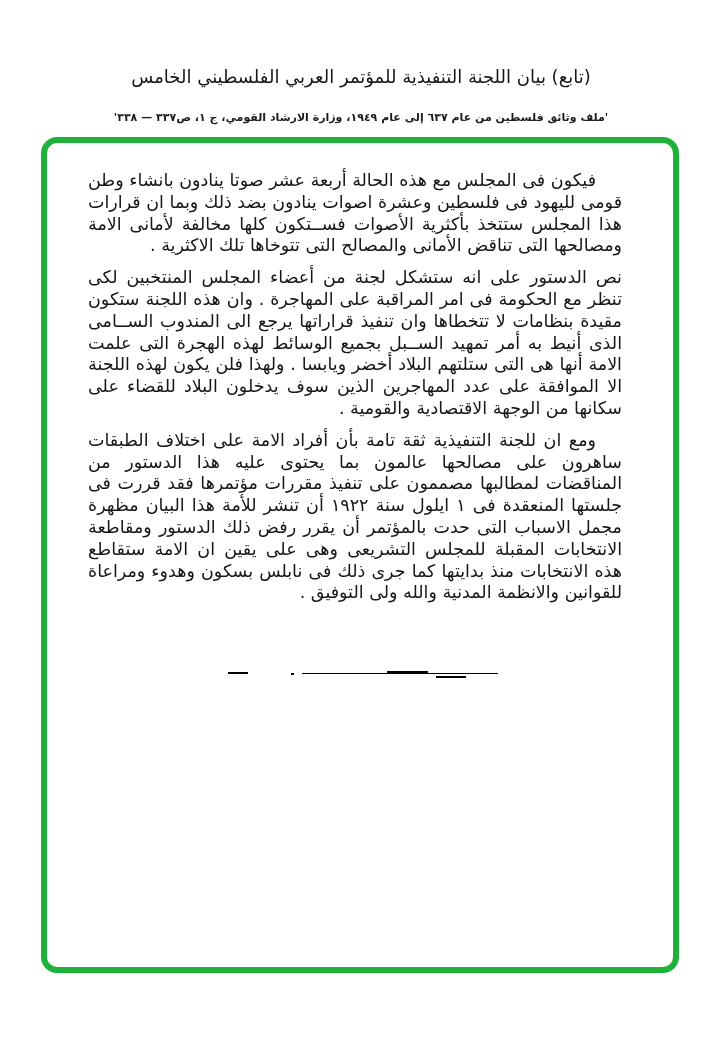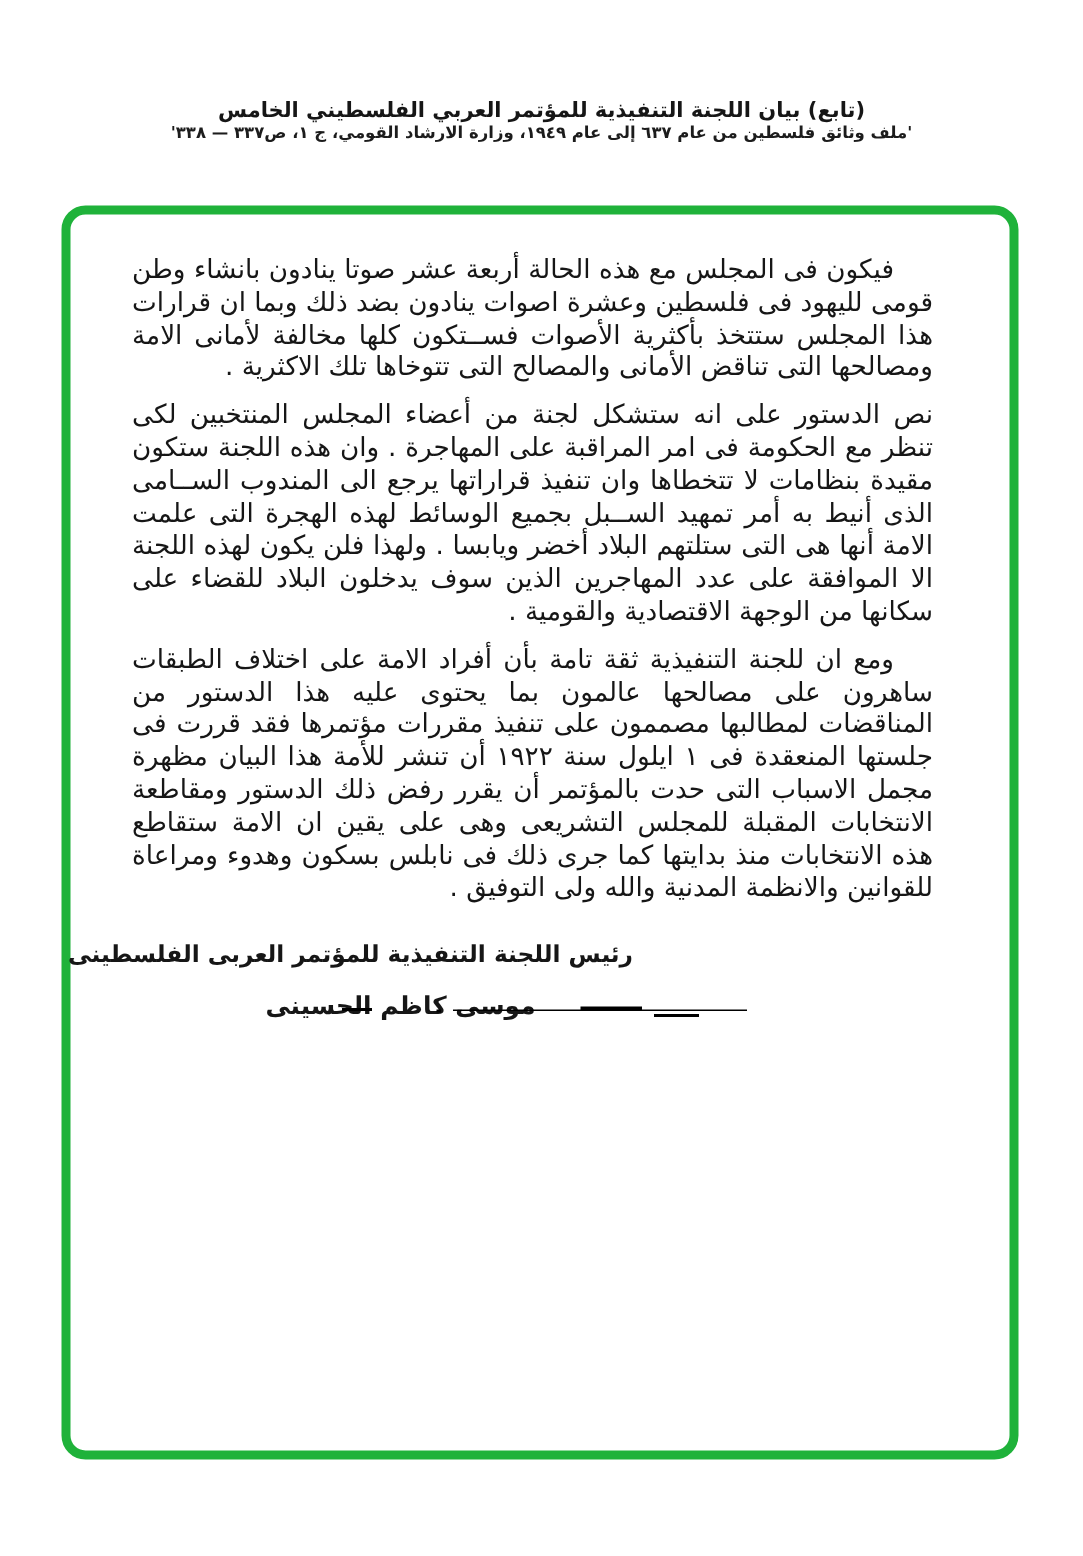--- a/index.html
+++ b/index.html
@@ -18,26 +18,26 @@
   
   .header {
     position: absolute;
     top: 66px;
     left: 0;
     width: 722px;
     direction: rtl;
     text-align: center;
   }
   .doc-title {
-    font-size: 14px;
-    font-weight: bold;
+    font-size: 18px;
+    font-weight: normal;
     letter-spacing: 0.2px;
   }
   .doc-source {
-    margin-top: 0;
+    margin-top: 24px;
     font-size: 11px;
     font-weight: bold;
     color: #1c1c1c;
   }
   
   .green-frame {
     position: absolute;
     left: 41px;
     top: 137px;
     width: 638px;
@@ -100,23 +100,19 @@
   <div class="doc-source">'ملف وثائق فلسطين من عام ٦٣٧ إلى عام ١٩٤٩، وزارة الارشاد القومي، ج ١، ص٣٣٧ — ٣٣٨'</div>
 </div>
 
 <div class="green-frame"></div>
 
 <div class="content">
   <p class="indent">فيكون فى المجلس مع هذه الحالة أربعة عشر صوتا ينادون بانشاء وطن قومى لليهود فى فلسطين وعشرة اصوات ينادون بضد ذلك وبما ان قرارات هذا المجلس ستتخذ بأكثرية الأصوات فســتكون كلها مخالفة لأمانى الامة ومصالحها التى تناقض الأمانى والمصالح التى تتوخاها تلك الاكثرية .</p>
   <p>نص الدستور على انه ستشكل لجنة من أعضاء المجلس المنتخبين لكى تنظر مع الحكومة فى امر المراقبة على المهاجرة . وان هذه اللجنة ستكون مقيدة بنظامات لا تتخطاها وان تنفيذ قراراتها يرجع الى المندوب الســامى الذى أنيط به أمر تمهيد الســبل بجميع الوسائط لهذه الهجرة التى علمت الامة أنها هى التى ستلتهم البلاد أخضر ويابسا . ولهذا فلن يكون لهذه اللجنة الا الموافقة على عدد المهاجرين الذين سوف يدخلون البلاد للقضاء على سكانها من الوجهة الاقتصادية والقومية .</p>
   <p class="indent">ومع ان للجنة التنفيذية ثقة تامة بأن أفراد الامة على اختلاف الطبقات ساهرون على مصالحها عالمون بما يحتوى عليه هذا الدستور من المناقضات لمطالبها مصممون على تنفيذ مقررات مؤتمرها فقد قررت فى جلستها المنعقدة فى ١ ايلول سنة ١٩٢٢ أن تنشر للأمة هذا البيان مظهرة مجمل الاسباب التى حدت بالمؤتمر أن يقرر رفض ذلك الدستور ومقاطعة الانتخابات المقبلة للمجلس التشريعى وهى على يقين ان الامة ستقاطع هذه الانتخابات منذ بدايتها كما جرى ذلك فى نابلس بسكون وهدوء ومراعاة للقوانين والانظمة المدنية والله ولى التوفيق .</p>
 
-  <div class="signature">
-    <div class="sig-role">رئيس اللجنة التنفيذية للمؤتمر العربى الفلسطينى</div>
-    <div class="sig-name">موسى كاظم الحسينى</div>
-  </div>
 </div>
 
 <div class="seg seg-a"></div>
 <div class="seg seg-dot"></div>
 <div class="seg seg-b"></div>
 <div class="seg seg-c"></div>
 <div class="seg seg-d"></div>
 
 </body></html>

